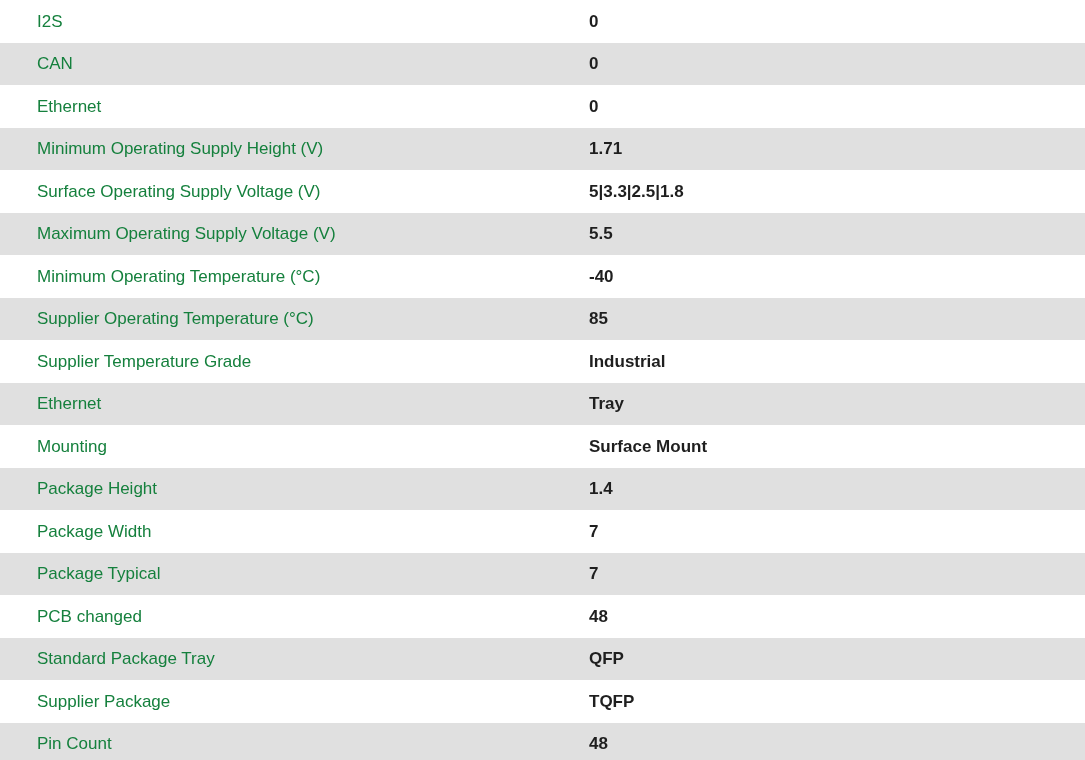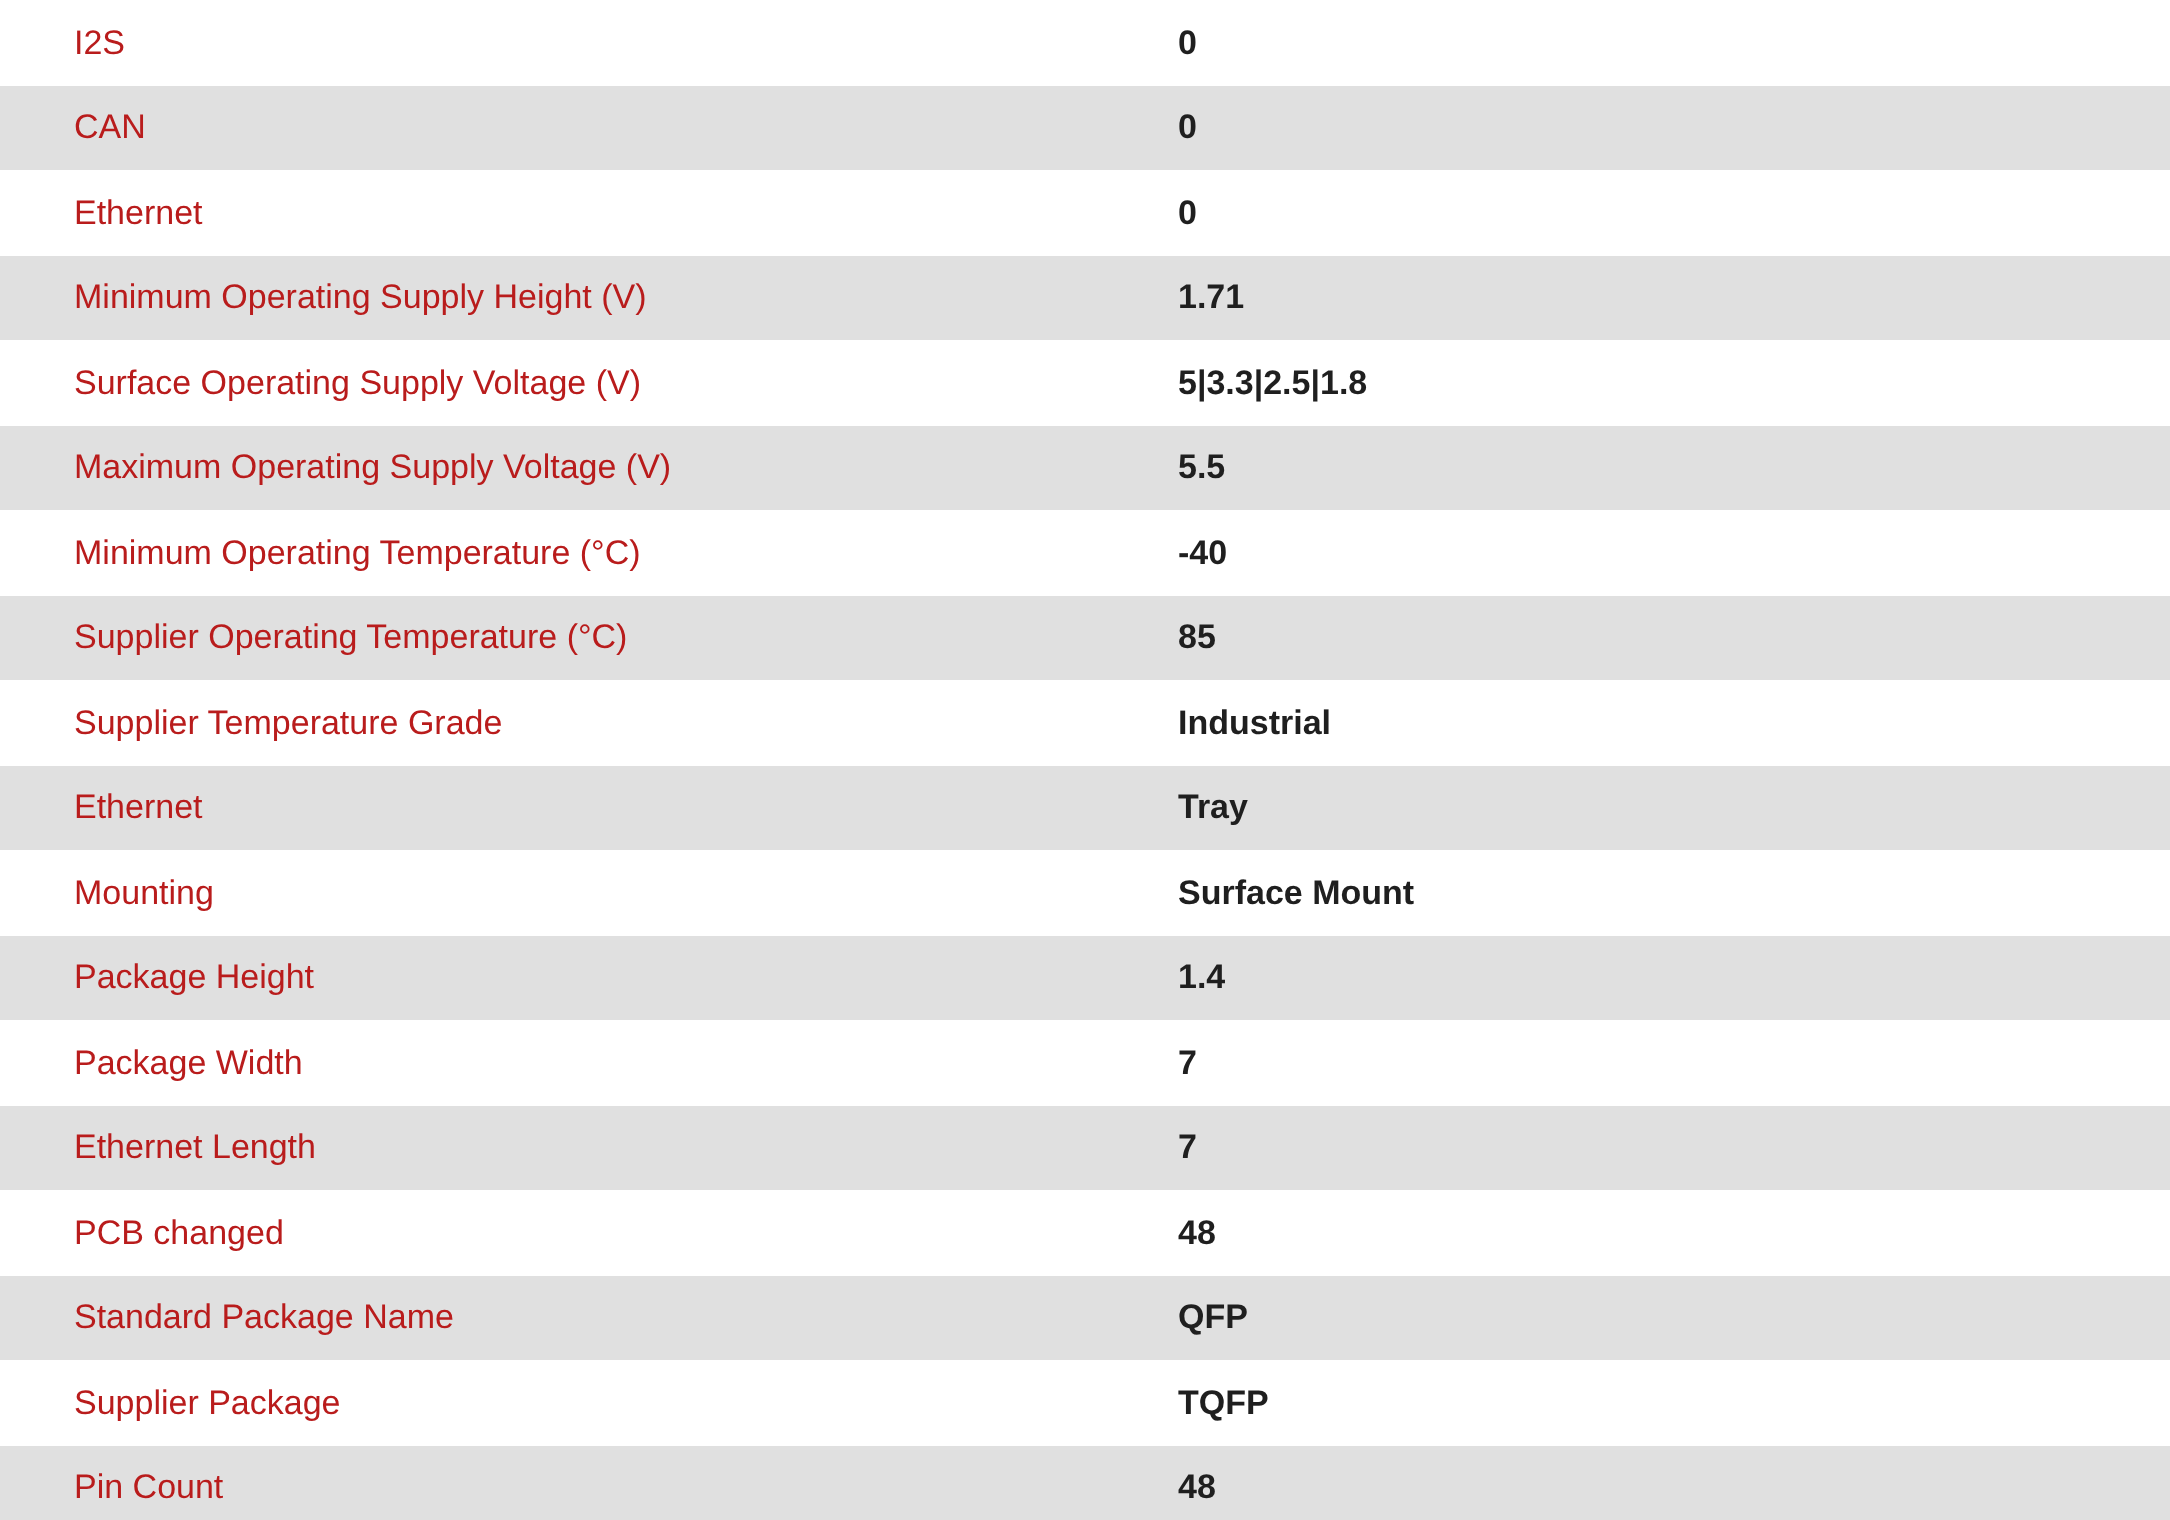--- a/index.html
+++ b/index.html
@@ -31,21 +31,21 @@
     padding: 0 0 0 37px;
     vertical-align: middle;
     font-size: 17px;
     line-height: 21px;
     white-space: nowrap;
     overflow: hidden;
     text-overflow: ellipsis;
   }
   #spec-table td.attr {
     width: 525px;
-    color: #b91c1c;
+    color: #15803d;
     font-weight: 400;
   }
   #spec-table td.val {
     width: 560px;
     padding-left: 27px;
     color: #1f1f1f;
     font-weight: bold;
   }
 </style>
 </head>
@@ -99,29 +99,29 @@
       </tr>
       <tr class="shaded">
         <td class="attr">Package Height</td>
         <td class="val">1.4</td>
       </tr>
       <tr class="plain">
         <td class="attr">Package Width</td>
         <td class="val">7</td>
       </tr>
       <tr class="shaded">
-        <td class="attr">Ethernet Length</td>
+        <td class="attr">Package Typical</td>
         <td class="val">7</td>
       </tr>
       <tr class="plain">
         <td class="attr">PCB changed</td>
         <td class="val">48</td>
       </tr>
       <tr class="shaded">
-        <td class="attr">Standard Package Name</td>
+        <td class="attr">Standard Package Tray</td>
         <td class="val">QFP</td>
       </tr>
       <tr class="plain">
         <td class="attr">Supplier Package</td>
         <td class="val">TQFP</td>
       </tr>
       <tr class="shaded">
         <td class="attr">Pin Count</td>
         <td class="val">48</td>
       </tr>

